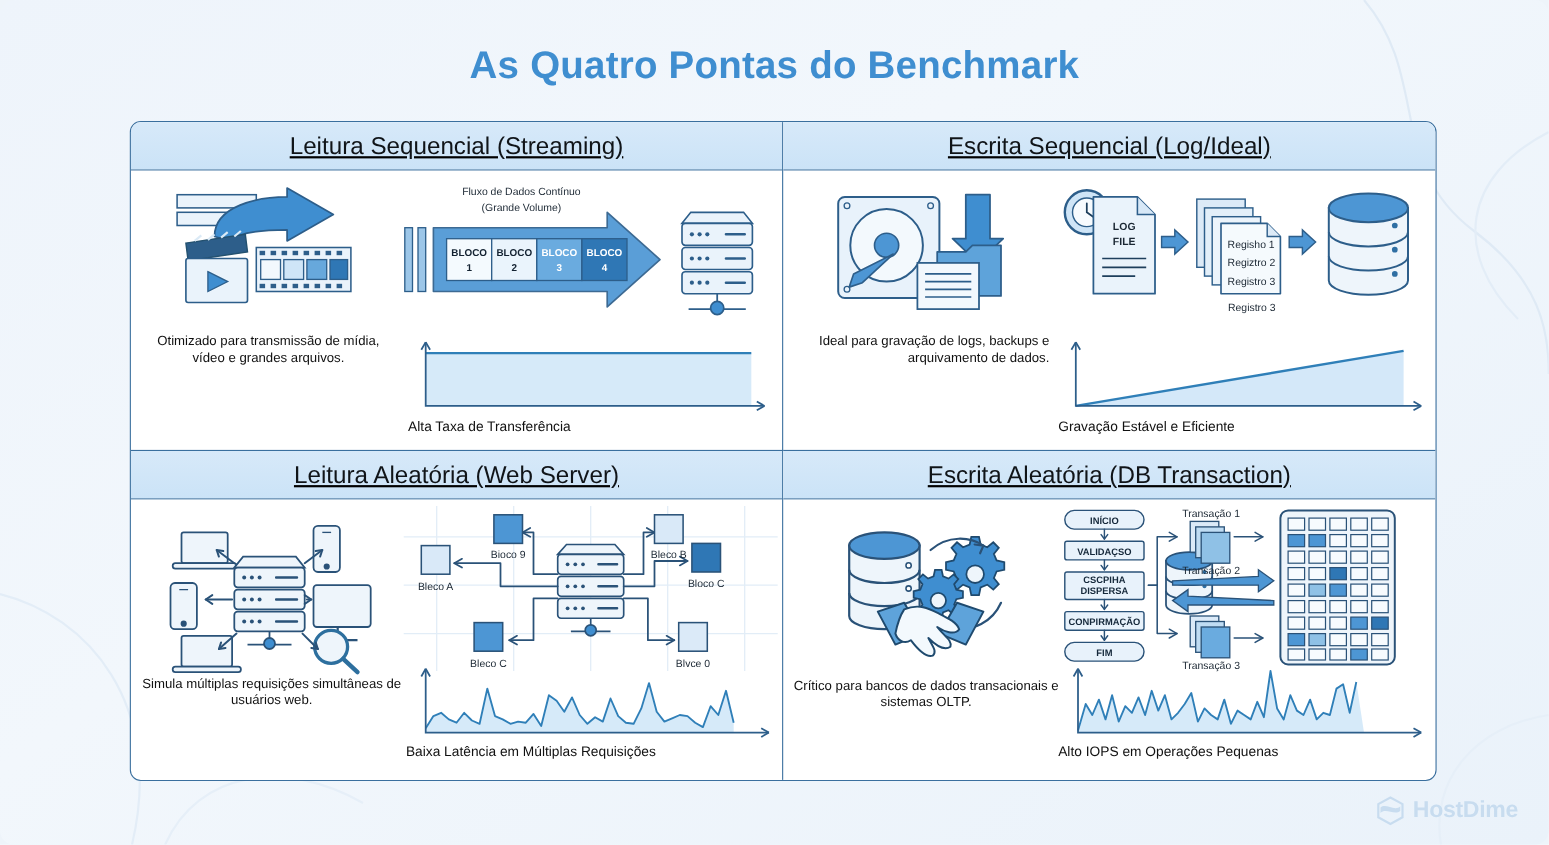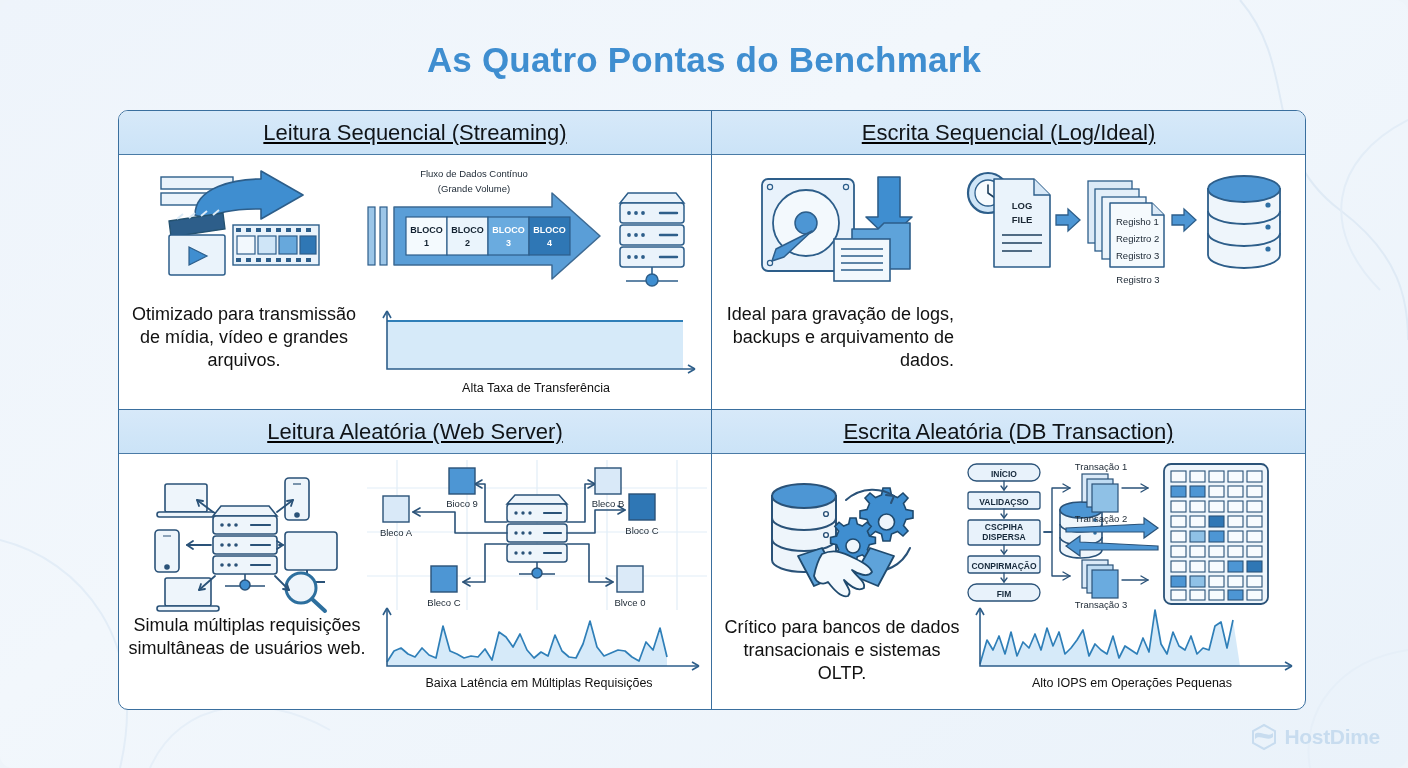--- a/index.html
+++ b/index.html
@@ -49,27 +49,27 @@
     border-bottom: 1.4px solid #4a7ba6;
     display: flex; align-items: center; justify-content: center;
     font-size: 22px; color: #101418;
   }
   .quad-body { flex: 1; position: relative; }
 
   .illus { position: absolute; }
   .desc {
     position: absolute;
     text-align: center;
-    font-size: 18px;
+    font-size: 12px;
     color: #111;
     line-height: 1.28;
   }
   .chart-cap {
     position: absolute;
-    text-align: center;
+    text-align: left;
     font-size: 12.5px;
     color: #111;
     width: 100%;
   }
   svg { display: block; overflow: visible; }
   .tiny { font-size: 9.5px; fill: #1b2733; font-family: "Liberation Sans", sans-serif; }
   .tiny-b { font-size: 9.5px; fill: #1b2733; font-weight: bold; font-family: "Liberation Sans", sans-serif; }
   .blk { font-size: 9px; font-weight: bold; font-family: "Liberation Sans", sans-serif; }
 
   .logo {
@@ -268,20 +268,30 @@
               <path d="M246 70 a36 13 0 0 0 72 0" fill="none"></path>
               <circle cx="306" cy="42" r="2.6" fill="#2f6fa3" stroke="none"></circle>
               <circle cx="306" cy="64" r="2.6" fill="#2f6fa3" stroke="none"></circle>
               <circle cx="306" cy="86" r="2.6" fill="#2f6fa3" stroke="none"></circle>
             </g>
           </svg>
         </div>
 
         <div class="desc" style="left:12px; top:148px; width:230px;text-align:right;">Ideal para gravação de logs, backups e arquivamento de dados.</div>
 
+        <div class="illus" style="left:250px; top:150px;">
+          <svg width="340" height="80" viewBox="0 0 340 80">
+            <path d="M16 64 L314 14 L314 64 Z" fill="#cfe6f8" opacity=".9"></path>
+            <path d="M16 64 L314 14" stroke="#2f7fb8" stroke-width="2.2" fill="none"></path>
+            <path d="M16 6 L16 64 L330 64" fill="none" stroke="#2d5e8a" stroke-width="1.6"></path>
+            <path d="M16 6 L12 13 M16 6 L20 13" stroke="#2d5e8a" stroke-width="1.6" fill="none"></path>
+            <path d="M330 64 L323 60 M330 64 L323 68" stroke="#2d5e8a" stroke-width="1.6" fill="none"></path>
+          </svg>
+          <div class="chart-cap" style="top:76px; left:0;">Gravação Estável e Eficiente</div>
+        </div>
 
       </div>
     </div>
 
     <div class="quad q3">
       <div class="quad-header">Leitura Aleatória (Web Server)</div>
       <div class="quad-body">
 
         <div class="illus" style="left:20px; top:16px;">
           <svg width="215" height="145" viewBox="0 0 215 145">

